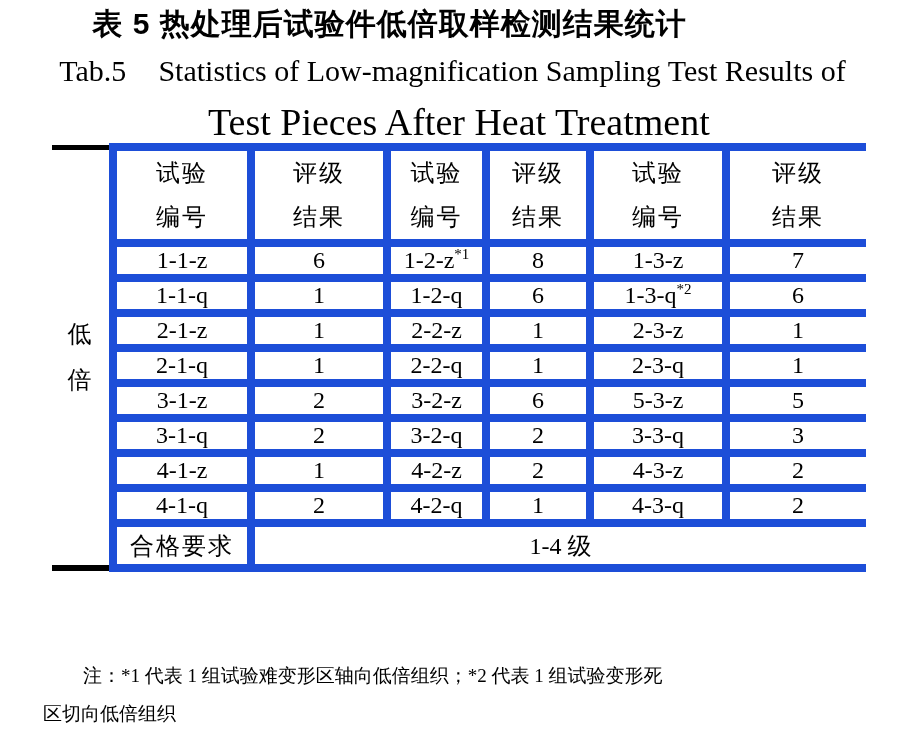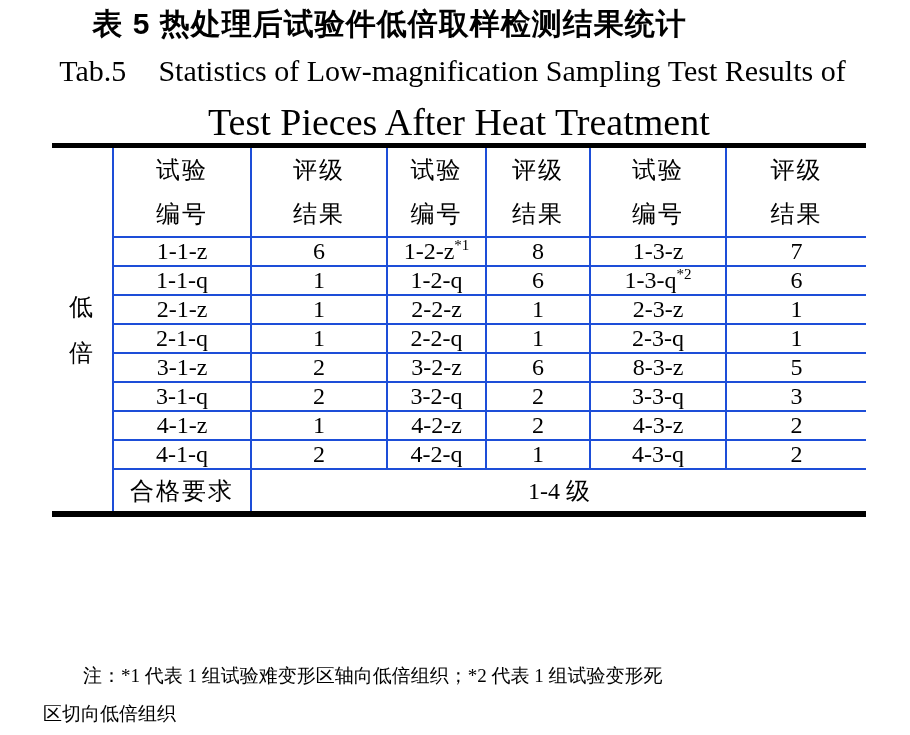--- a/index.html
+++ b/index.html
@@ -28,21 +28,21 @@
     font-size: 38px; white-space: nowrap; margin-left: 28px;
   }
   table.results {
     position: absolute; top: 143px; left: 52px;
     width: 814px;
     border-collapse: collapse; table-layout: fixed;
     border-top: 5px solid #000;
     border-bottom: 6px solid #000;
   }
   .results td, .results th {
-    border: 2px solid #1d4ed8;
+    border: 8px solid #1d4ed8;
     padding: 0;
     text-align: center; vertical-align: middle;
     font-size: 24px; font-weight: normal;
     font-family: "Liberation Serif", "DejaVu Serif", serif;
   }
   .results tr > *:last-child { border-right: none; }
   .row-group { border-left: none !important; border-top: none !important; border-bottom: none !important; }
   .header-row { height: 88px; }
   .data-row { height: 29px; }
   .footer-row { height: 45px; }
@@ -137,21 +137,21 @@
         <td>2-2-q</td>
         <td>1</td>
         <td>2-3-q</td>
         <td>1</td>
       </tr>
       <tr class="data-row">
         <td>3-1-z</td>
         <td>2</td>
         <td>3-2-z</td>
         <td>6</td>
-        <td>8-3-z</td>
+        <td>5-3-z</td>
         <td>5</td>
       </tr>
       <tr class="data-row">
         <td>3-1-q</td>
         <td>2</td>
         <td>3-2-q</td>
         <td>2</td>
         <td>3-3-q</td>
         <td>3</td>
       </tr>

